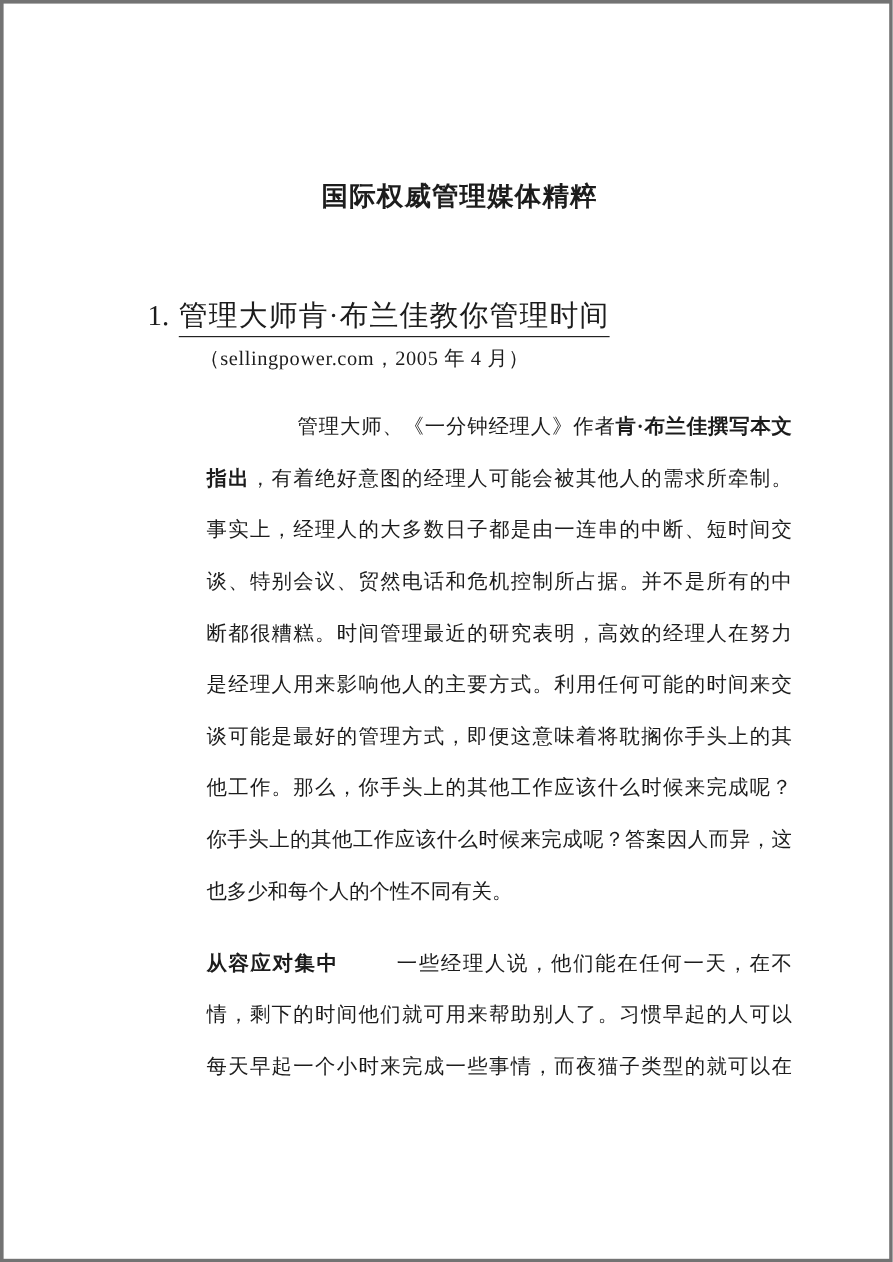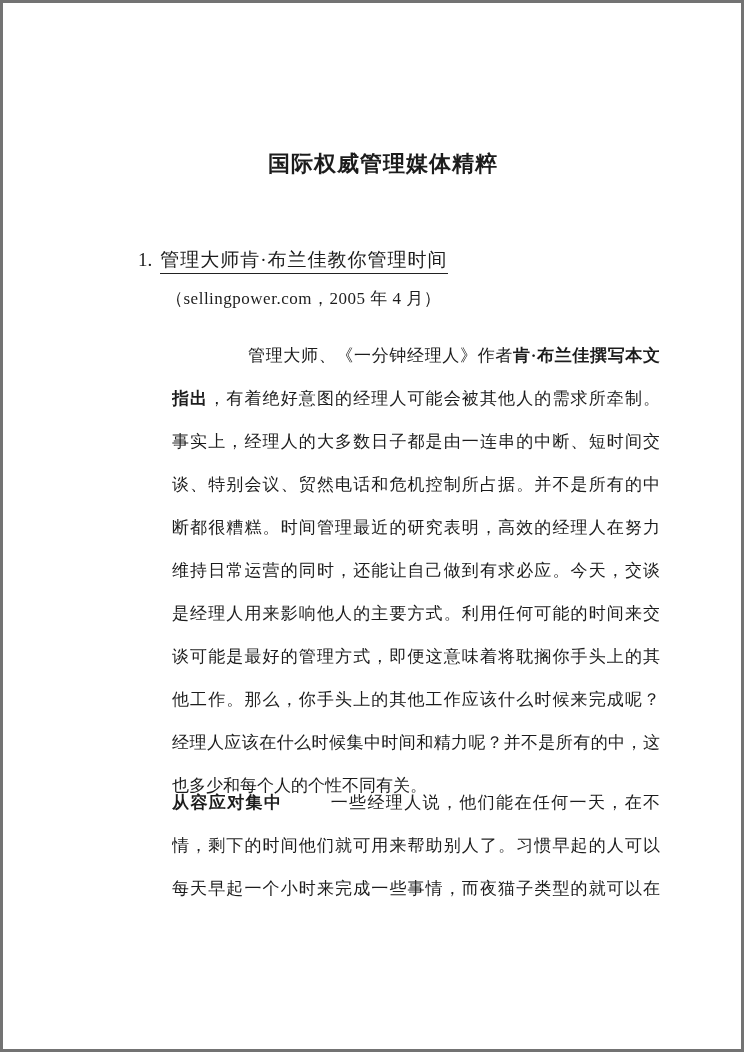--- a/index.html
+++ b/index.html
@@ -24,23 +24,23 @@
     top: 146px;
     width: 520px;
     text-align: center;
     font-size: 22px;
     font-weight: bold;
     letter-spacing: 1px;
     white-space: nowrap;
   }
   .section-heading {
     position: absolute;
-    left: 135px;
+    left: 120px;
     top: 244px;
-    font-size: 19px;
+    font-size: 24px;
     white-space: nowrap;
   }
   .section-heading .num {
     padding-right: 8px;
   }
   .section-heading .head-text {
     border-bottom: 1.5px solid #222222;
     padding-bottom: 3px;
     letter-spacing: 1px;
   }
@@ -94,25 +94,24 @@
   </div>
 
   <div class="source-line">（sellingpower.com，2005 年 4 月）</div>
 
   <div class="para para-1">
     <div class="tline first-indent"><span>管理大师、《一分钟经理人》作者</span><span class="b">肯·布兰佳撰写本文</span></div>
     <div class="tline"><span class="b">指出</span><span>，有着绝好意图的经理人可能会被其他人的需求所牵制。</span></div>
     <div class="tline">事实上，经理人的大多数日子都是由一连串的中断、短时间交</div>
     <div class="tline">谈、特别会议、贸然电话和危机控制所占据。并不是所有的中</div>
     <div class="tline">断都很糟糕。时间管理最近的研究表明，高效的经理人在努力</div>
-    <div class="tline">维持日常运营的同时，还能让自己做到有求必应。今天，交谈</div>
     <div class="tline">是经理人用来影响他人的主要方式。利用任何可能的时间来交</div>
     <div class="tline">谈可能是最好的管理方式，即便这意味着将耽搁你手头上的其</div>
     <div class="tline">他工作。那么，你手头上的其他工作应该什么时候来完成呢？</div>
-    <div class="tline">经理人应该在什么时候集中时间和精力呢？并不是所有的中，这</div>
+    <div class="tline">你手头上的其他工作应该什么时候来完成呢？答案因人而异，这</div>
     <div class="tline last">也多少和每个人的个性不同有关。</div>
   </div>
 
   <div class="para para-2">
     <div class="tline"><span class="b">从容应对集中</span><span class="gap"></span><span>一些经理人说，他们能在任何一天，在不</span></div>
     <div class="tline">情，剩下的时间他们就可用来帮助别人了。习惯早起的人可以</div>
     <div class="tline">每天早起一个小时来完成一些事情，而夜猫子类型的就可以在</div>
   </div>
 
 </div>

